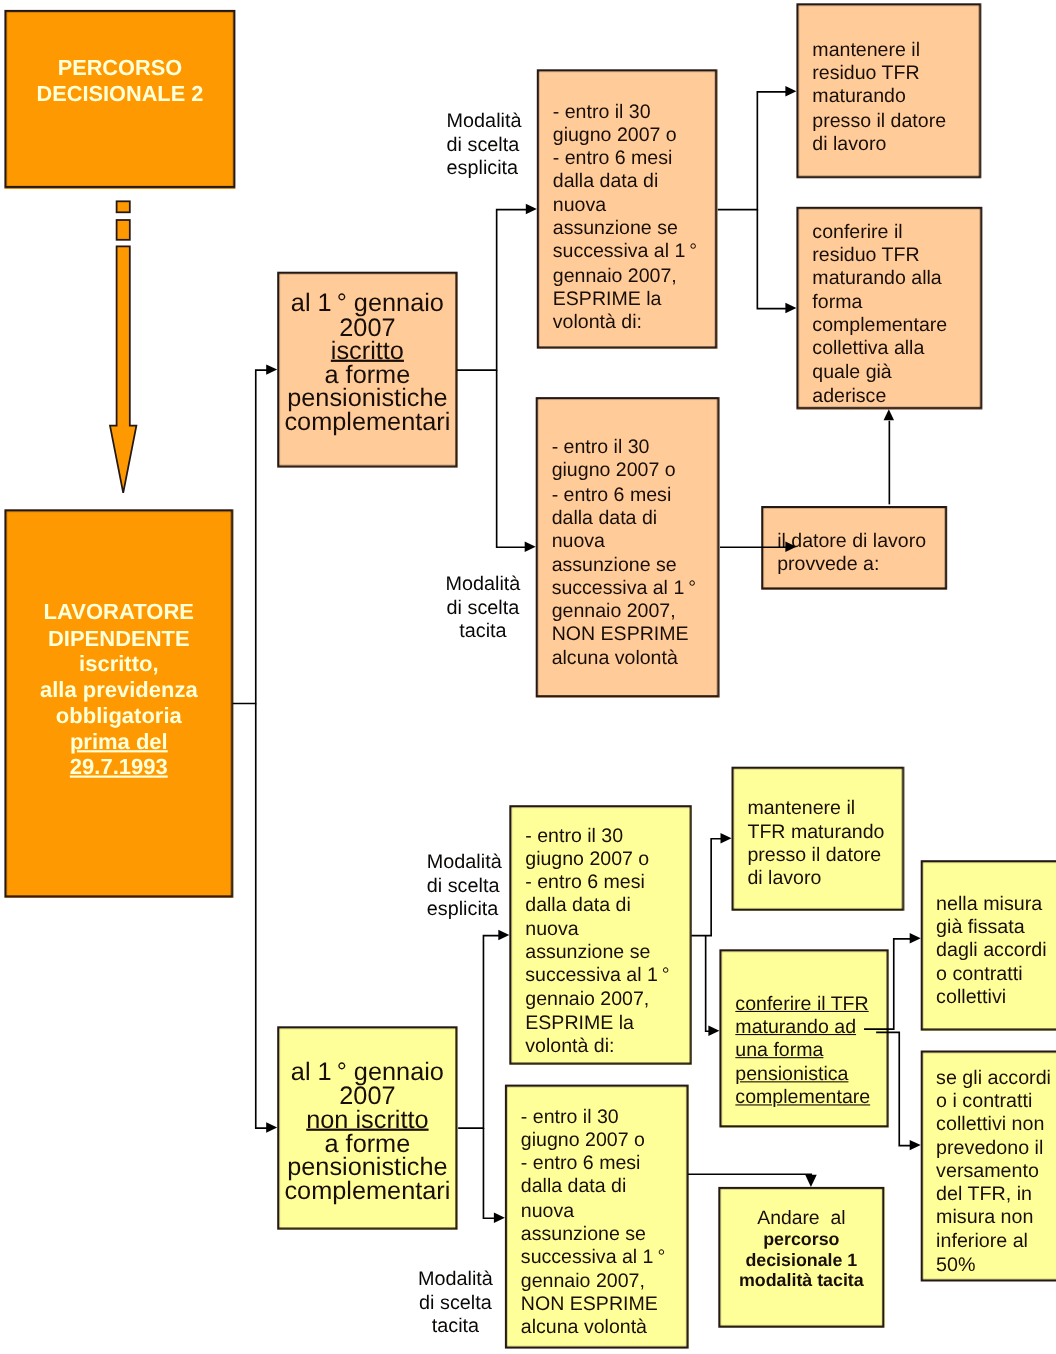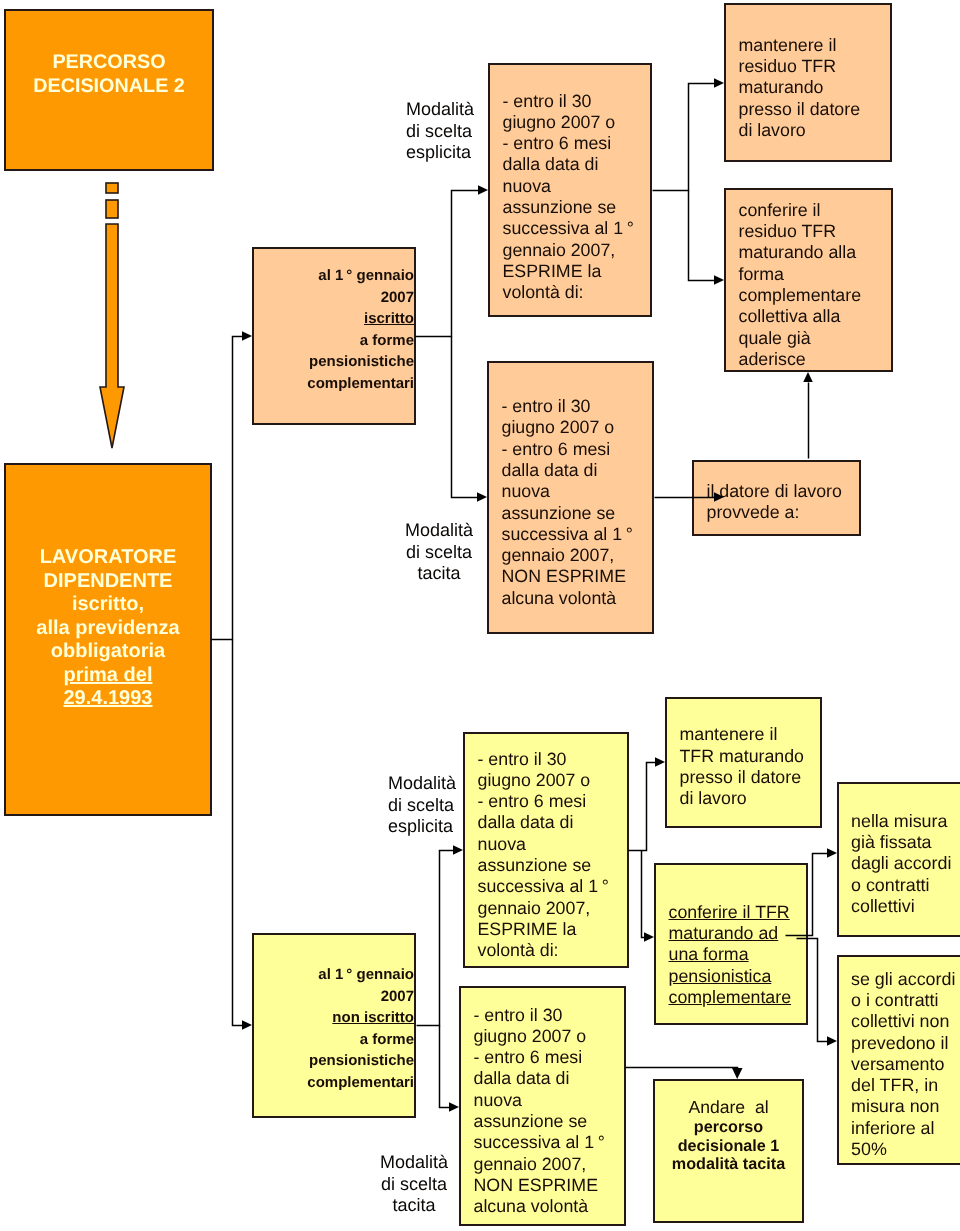--- a/index.html
+++ b/index.html
@@ -15,21 +15,21 @@
   .peach{background:#FFCC99;color:#190E07;}
   .yellow{background:#FFFF99;color:#190E07;}
   .lbl{position:absolute;color:#0A0806;white-space:pre;font-size:18px;line-height:21.6px;transform:translateZ(0);}
   svg.wires{position:absolute;left:0;top:0;width:960px;height:1231px;overflow:visible;}
   svg.toplayer{z-index:5;}
   .pre{white-space:pre;transform:translateZ(0);}
   .u{text-decoration:underline;text-underline-offset:1px;}
   .b{font-weight:bold;}
   .hdr{font-size:19.8px;line-height:23.8px;padding-bottom:30px;}
   .wrk{font-size:20px;line-height:23.6px;padding-bottom:22px;align-items:center;}
-  .cat{font-size:15px;line-height:21.5px;font-weight:bold;text-align:right;padding-bottom:13px;}
+  .cat{font-size:23px;line-height:21.5px;font-weight:normal;text-align:center;padding-bottom:13px;}
   .body{font-size:17.8px;line-height:21.3px;align-items:center;justify-content:flex-start;padding:14px 0 0 12.5px;}
   .goto{font-size:16.2px;line-height:18.6px;text-align:center;padding-top:16px;align-items:flex-start;}
   .goto .l1{font-size:17.6px;line-height:21px;white-space:pre;}
 </style>
 </head>
 <body>
 
 <div id="stage">
 
   <svg class="wires toplayer" viewBox="0 0 960 1231">
@@ -94,21 +94,21 @@
   </div>
 
   <div class="box orange wrk" style="left:4px;top:463px;width:208px;height:353px;">
     <div class="txt">
       <div>LAVORATORE</div>
       <div>DIPENDENTE</div>
       <div>iscritto,</div>
       <div>alla previdenza</div>
       <div>obbligatoria</div>
       <div class="u">prima del</div>
-      <div class="u">29.4.1993</div>
+      <div class="u">29.7.1993</div>
     </div>
   </div>
 
   <div class="box peach cat" style="left:252px;top:247px;width:164px;height:178px;">
     <div class="txt">
       <div>al 1 ° gennaio</div>
       <div>2007</div>
       <div class="u">iscritto</div>
       <div>a forme</div>
       <div>pensionistiche</div>
@@ -231,21 +231,21 @@
 o i contratti
 collettivi non
 prevedono il
 versamento
 del TFR, in
 misura non
 inferiore al
 50%</div>
   </div>
 
-  <div class="box yellow goto" style="left:653px;top:1079px;width:151px;height:144px;">
+  <div class="box yellow goto" style="left:653px;top:1079px;width:151px;height:128px;">
     <div class="txt">
       <div class="l1">Andare  al</div>
       <div class="b">percorso</div>
       <div class="b">decisionale 1</div>
       <div class="b">modalità tacita</div>
     </div>
   </div>
 
   <div class="lbl" style="left:406px;top:99px;text-align:left;">Modalità
 di scelta

